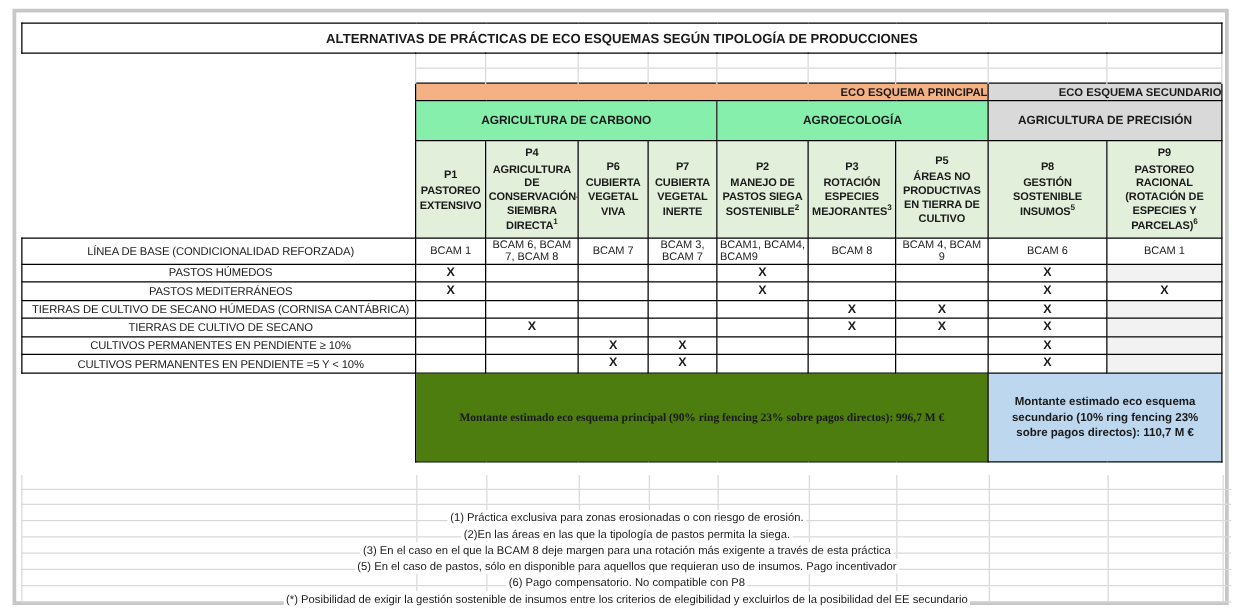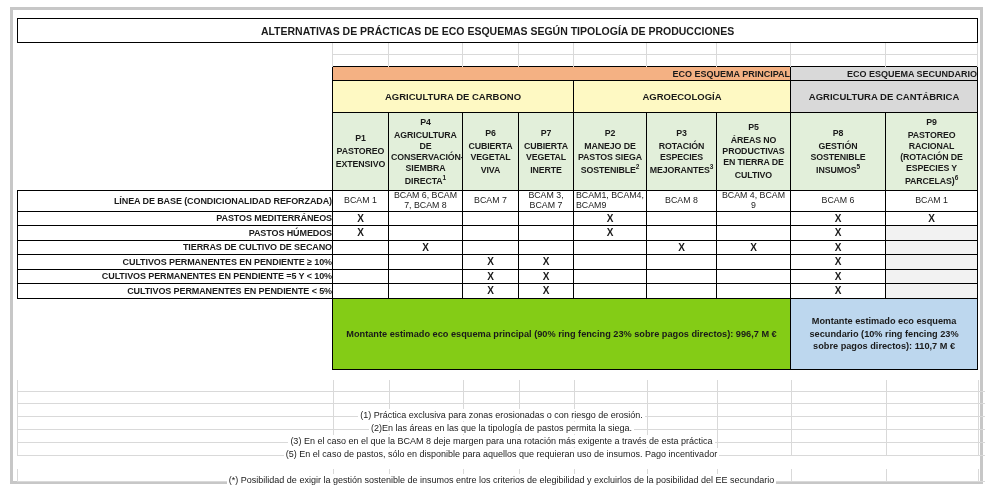--- a/index.html
+++ b/index.html
@@ -12,39 +12,39 @@
   td{padding:0;vertical-align:middle;overflow:hidden;}
   .titlecell{font-weight:700;font-size:10.5px;text-align:center;border:1px solid #000;height:23px;}
   .nob{border:none;background:#fff;}
   .grid{border:1px solid #d9d9d9;border-bottom-style:none;}
   tr.sp{height:12px;}
   .bandcell{font-weight:700;font-size:9px;text-align:right;border:1px solid #000;}
   .bp{background:#F4B183;}
   .bs{background:#D9D9D9;}
   tr.bandrow{height:14px;}
   .groupcell{font-weight:700;font-size:9.5px;text-align:center;border:1px solid #000;}
-  .gp{background:#fef9c3;}
+  .gp{background:#86efac;}
   .gg{background:#D9D9D9;}
   tr.grouprow{height:32px;}
   .phead{background:#E2EFDA;border:1px solid #000;font-weight:700;font-size:8.8px;
          text-align:center;line-height:1.25;letter-spacing:-0.1px;padding:1px 2px;}
   .pcode{margin-bottom:2px;}
   sup{font-size:6.5px;}
   tr.pheadrow{height:78px;}
-  .rowlabel{border:1px solid #000;font-weight:700;font-size:9px;text-align:right;
+  .rowlabel{border:1px solid #000;font-weight:400;font-size:9px;text-align:center;
             padding-left:3px;white-space:nowrap;letter-spacing:-0.1px;}
   tr.baserow{height:20px;}
   .bcam{border:1px solid #000;font-size:8.8px;text-align:center;line-height:1.12;padding:0 2px;}
   .bcam.la{text-align:left;padding-left:2px;}
   tr.dr{height:14.5px;}
   .mark{border:1px solid #000;font-weight:700;font-size:10px;text-align:center;}
   .mark.dim{background:#F2F2F2;}
   tr.totrow{height:54px;}
   .tot{border:1px solid #000;font-weight:700;font-size:9.2px;text-align:center;}
-  .tp{background:#84cc16;white-space:nowrap;}
+  .tp{background:#4d7c0f;white-space:nowrap;font-family:Liberation Serif, serif;}
   .ts{background:#BDD7EE;padding:16px 5px;line-height:1.4;}
   .vlines{background-image:
       linear-gradient(#d9d9d9,#d9d9d9),linear-gradient(#d9d9d9,#d9d9d9),
       linear-gradient(#d9d9d9,#d9d9d9),linear-gradient(#d9d9d9,#d9d9d9),
       linear-gradient(#d9d9d9,#d9d9d9),linear-gradient(#d9d9d9,#d9d9d9),
       linear-gradient(#d9d9d9,#d9d9d9),linear-gradient(#d9d9d9,#d9d9d9),
       linear-gradient(#d9d9d9,#d9d9d9),linear-gradient(#d9d9d9,#d9d9d9);
     background-repeat:no-repeat;
     background-size:1px 100%,1px 100%,1px 100%,1px 100%,1px 100%,1px 100%,1px 100%,1px 100%,1px 100%,1px 100%;
     background-position:315px 0,371px 0,445px 0,501px 0,556px 0,629px 0,699px 0,773px 0,868px 0,960px 0;text-align:center;}
@@ -108,21 +108,21 @@
     <tr class="bandrow">
       <td class="nob"></td>
       <td class="bandcell bp" colspan="7">ECO ESQUEMA PRINCIPAL</td>
       <td class="bandcell bs" colspan="2">ECO ESQUEMA SECUNDARIO</td>
     </tr>
 
     <tr class="grouprow">
       <td class="nob"></td>
       <td class="groupcell gp" colspan="4">AGRICULTURA DE CARBONO</td>
       <td class="groupcell gp" colspan="3">AGROECOLOGÍA</td>
-      <td class="groupcell gg" colspan="2">AGRICULTURA DE CANTÁBRICA</td>
+      <td class="groupcell gg" colspan="2">AGRICULTURA DE PRECISIÓN</td>
     </tr>
 
     <tr class="pheadrow">
       <td class="nob"></td>
       <td class="phead">
         <div class="pcode">P1</div>
         <div class="pname"><span>PASTOREO EXTENSIVO</span><sup></sup></div>
       </td>
       <td class="phead">
         <div class="pcode">P4</div>
@@ -165,40 +165,52 @@
       <td class="bcam">BCAM 7</td>
       <td class="bcam">BCAM 3, BCAM 7</td>
       <td class="bcam la">BCAM1, BCAM4, BCAM9</td>
       <td class="bcam">BCAM 8</td>
       <td class="bcam">BCAM 4, BCAM 9</td>
       <td class="bcam">BCAM 6</td>
       <td class="bcam">BCAM 1</td>
     </tr>
 
     <tr class="dr">
+      <td class="rowlabel">PASTOS HÚMEDOS</td>
+      <td class="mark">X</td>
+      <td class="mark"></td>
+      <td class="mark"></td>
+      <td class="mark"></td>
+      <td class="mark">X</td>
+      <td class="mark"></td>
+      <td class="mark"></td>
+      <td class="mark">X</td>
+      <td class="mark dim"></td>
+    </tr>
+    <tr class="dr">
       <td class="rowlabel">PASTOS MEDITERRÁNEOS</td>
       <td class="mark">X</td>
       <td class="mark"></td>
       <td class="mark"></td>
       <td class="mark"></td>
       <td class="mark">X</td>
       <td class="mark"></td>
       <td class="mark"></td>
       <td class="mark">X</td>
       <td class="mark">X</td>
     </tr>
     <tr class="dr">
-      <td class="rowlabel">PASTOS HÚMEDOS</td>
-      <td class="mark">X</td>
-      <td class="mark"></td>
-      <td class="mark"></td>
-      <td class="mark"></td>
-      <td class="mark">X</td>
-      <td class="mark"></td>
-      <td class="mark"></td>
+      <td class="rowlabel">TIERRAS DE CULTIVO DE SECANO HÚMEDAS (CORNISA CANTÁBRICA)</td>
+      <td class="mark"></td>
+      <td class="mark"></td>
+      <td class="mark"></td>
+      <td class="mark"></td>
+      <td class="mark"></td>
+      <td class="mark">X</td>
+      <td class="mark">X</td>
       <td class="mark">X</td>
       <td class="mark dim"></td>
     </tr>
     <tr class="dr">
       <td class="rowlabel">TIERRAS DE CULTIVO DE SECANO</td>
       <td class="mark"></td>
       <td class="mark">X</td>
       <td class="mark"></td>
       <td class="mark"></td>
       <td class="mark"></td>
@@ -214,32 +226,20 @@
       <td class="mark">X</td>
       <td class="mark">X</td>
       <td class="mark"></td>
       <td class="mark"></td>
       <td class="mark"></td>
       <td class="mark">X</td>
       <td class="mark dim"></td>
     </tr>
     <tr class="dr">
       <td class="rowlabel">CULTIVOS PERMANENTES EN PENDIENTE =5 Y &lt; 10%</td>
-      <td class="mark"></td>
-      <td class="mark"></td>
-      <td class="mark">X</td>
-      <td class="mark">X</td>
-      <td class="mark"></td>
-      <td class="mark"></td>
-      <td class="mark"></td>
-      <td class="mark">X</td>
-      <td class="mark dim"></td>
-    </tr>
-    <tr class="dr">
-      <td class="rowlabel">CULTIVOS PERMANENTES EN PENDIENTE &lt; 5%</td>
       <td class="mark"></td>
       <td class="mark"></td>
       <td class="mark">X</td>
       <td class="mark">X</td>
       <td class="mark"></td>
       <td class="mark"></td>
       <td class="mark"></td>
       <td class="mark">X</td>
       <td class="mark dim"></td>
     </tr>
@@ -252,14 +252,15 @@
   </tbody>
     </table>
 
   <div class="spacer vlines" style="top:380px"></div>
   <div class="spacer vlines" style="top:392px"></div>
 
   <div class="fn vlines" style="top:404px"><span>(1) Práctica exclusiva para zonas erosionadas o con riesgo de erosión.</span></div>
   <div class="fn vlines" style="top:417px"><span>(2)En las áreas en las que la tipología de pastos permita la siega.</span></div>
   <div class="fn vlines" style="top:430px"><span>(3) En el caso en el que la BCAM 8 deje margen para una rotación más exigente a través de esta práctica</span></div>
   <div class="fn vlines" style="top:443px"><span>(5) En el caso de pastos, sólo en disponible para aquellos que requieran uso de insumos. Pago incentivador</span></div>
+  <div class="fn vlines" style="top:456px"><span>(6) Pago compensatorio. No compatible con P8</span></div>
   <div class="fn vlines" style="top:469px"><span>(*) Posibilidad de exigir la gestión sostenible de insumos entre los criterios de elegibilidad y excluirlos de la posibilidad del EE secundario</span></div>
 </div>
 
 </body></html>

